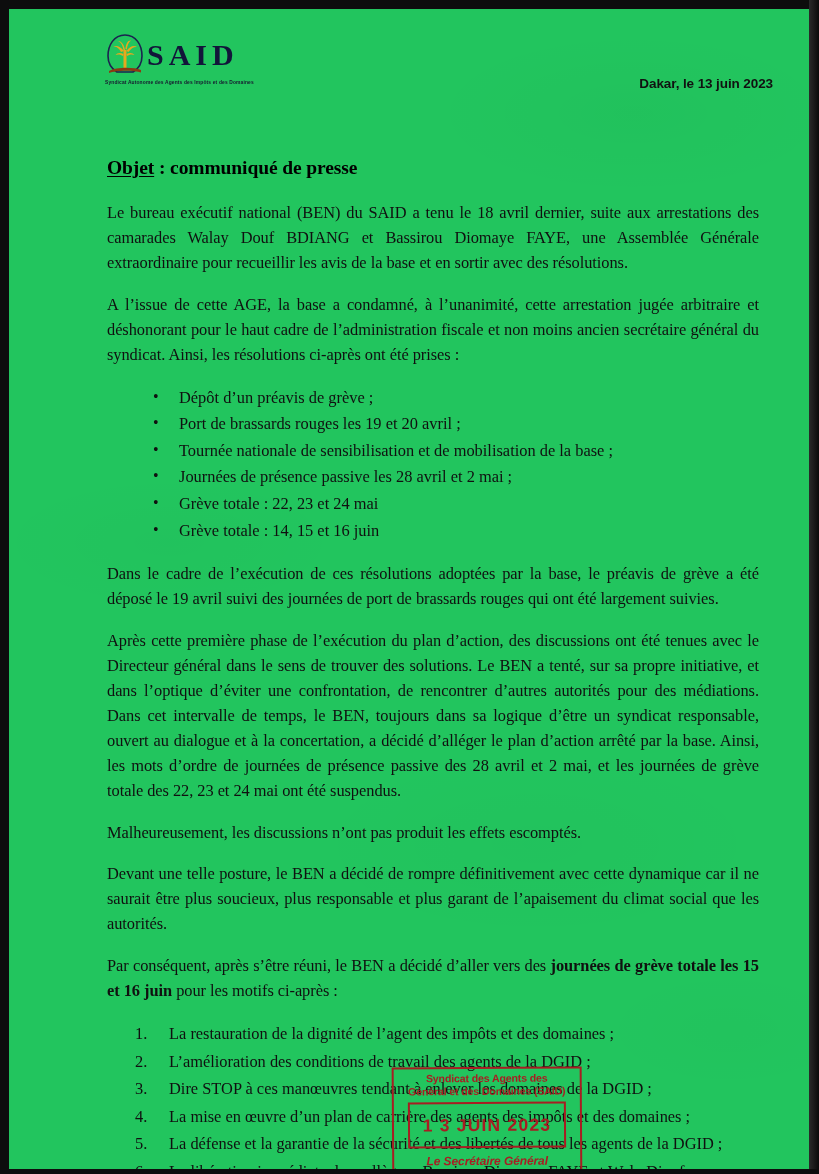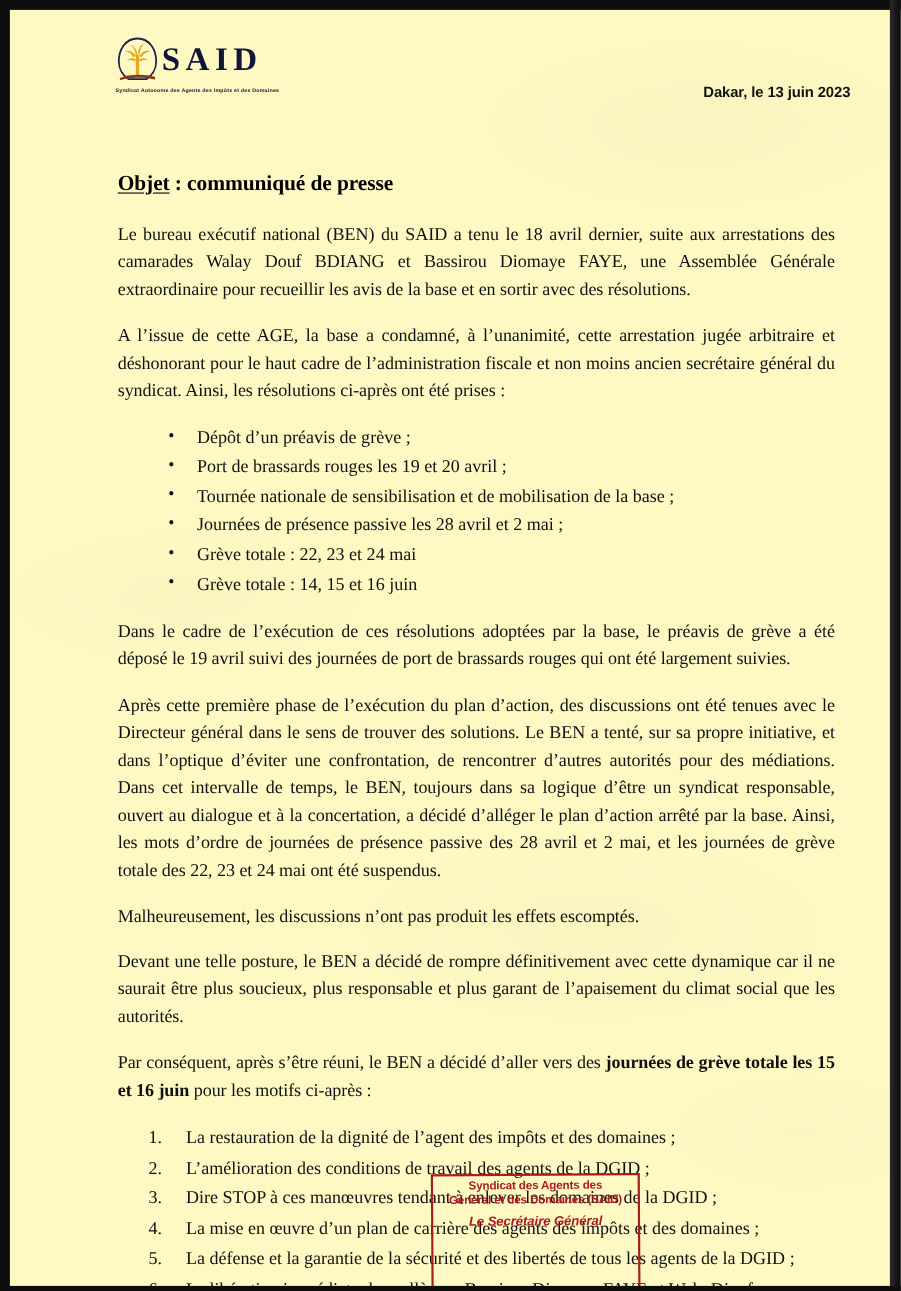--- a/index.html
+++ b/index.html
@@ -30,21 +30,21 @@
   .scan-edge-right { right: 0; top: 0; width: 10px; height: 100%;
                      background: linear-gradient(to right,#2a2a2a,#0a0a0a); }
   .scan-edge-top   { left: 0;  top: 0; width: 100%; height: 9px; }
   .scan-edge-bottom{ left: 0; bottom: 0; width: 100%; height: 5px; }
 
   .paper {
     position: absolute;
     left: 9px; top: 9px;
     width: 800px;
     height: 1160px;
-    background: #fef9c3;
+    background: #22c55e;
   }
   
   .paper::after {
     content: "";
     position: absolute;
     inset: 0;
     pointer-events: none;
     background:
       radial-gradient(ellipse 300px 120px at 78% 9%,  rgba(0,0,0,0.018), transparent 70%),
       radial-gradient(ellipse 260px 100px at 20% 46%, rgba(0,0,0,0.014), transparent 70%),
@@ -308,17 +308,20 @@
         </li>
       </ol>
 
     </div>
 
     <div class="stamp">
       <div class="stamp-head">
         <div>Syndicat des Agents des</div>
         <div>Général et des Domaines (SAID)</div>
       </div>
+      <div class="stamp-datebox">
+        <span class="stamp-date">1 3 JUIN 2023</span>
+      </div>
       <div class="stamp-foot">Le Secrétaire Général</div>
     </div>
 
   </div>
 </div>
 
 </body></html>

